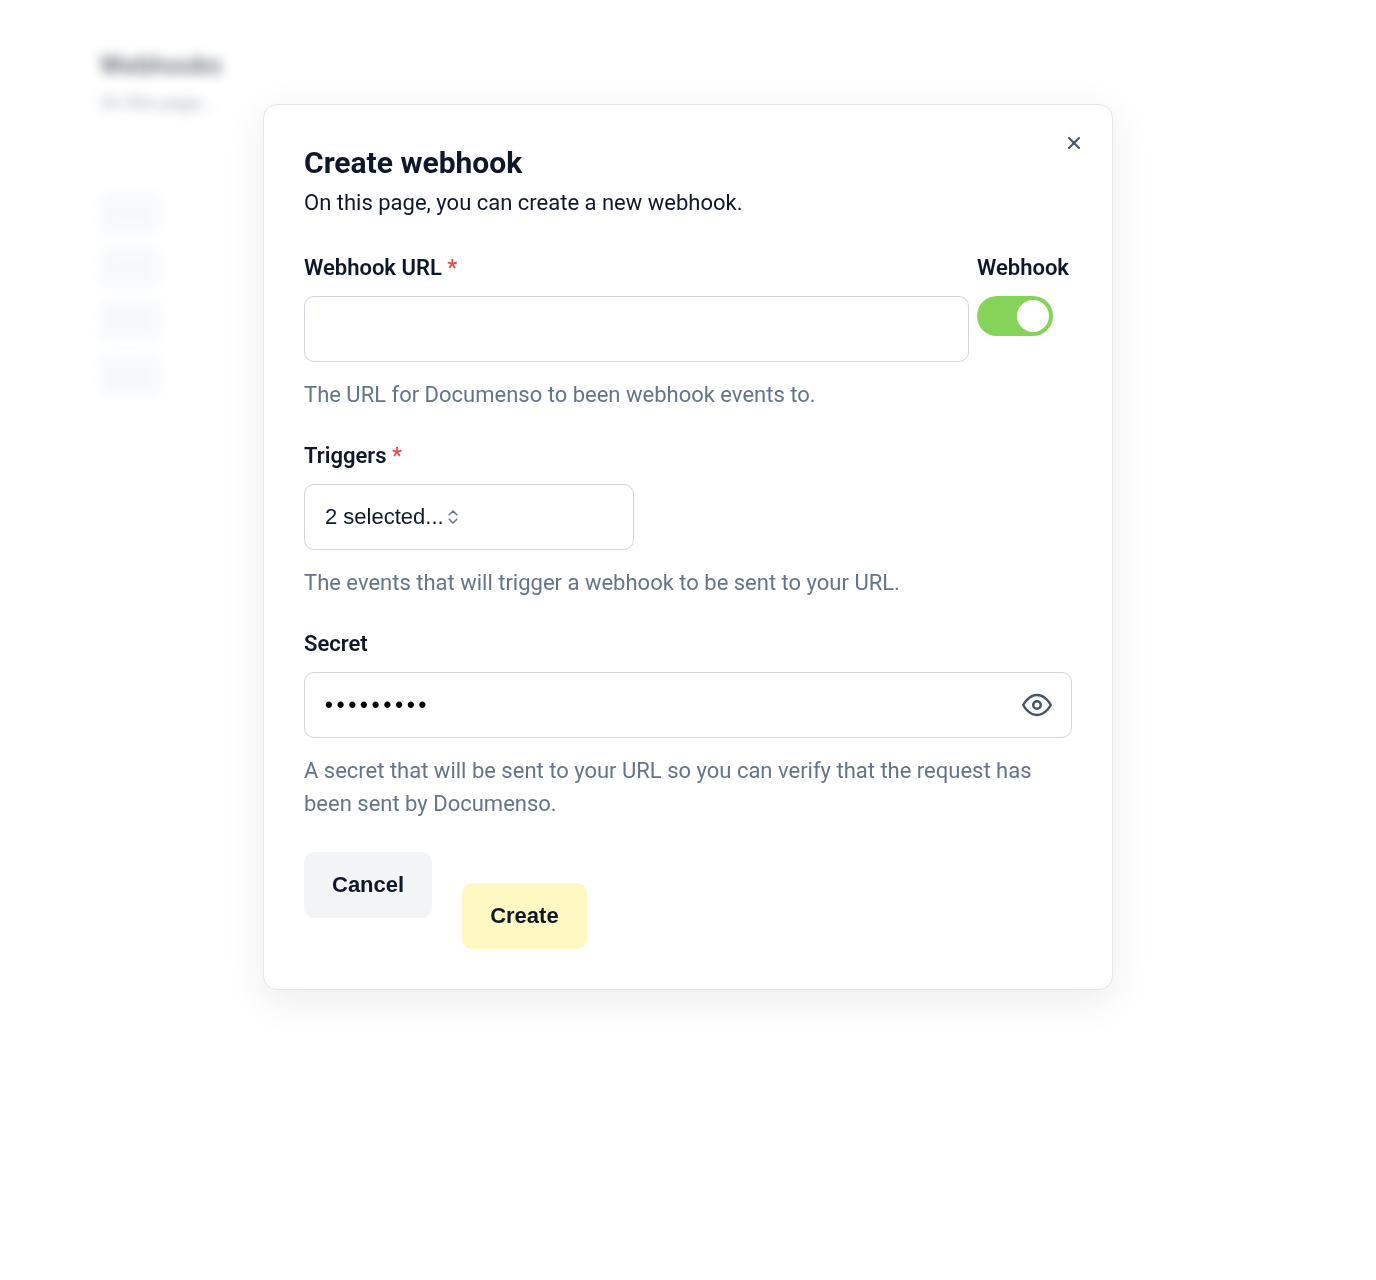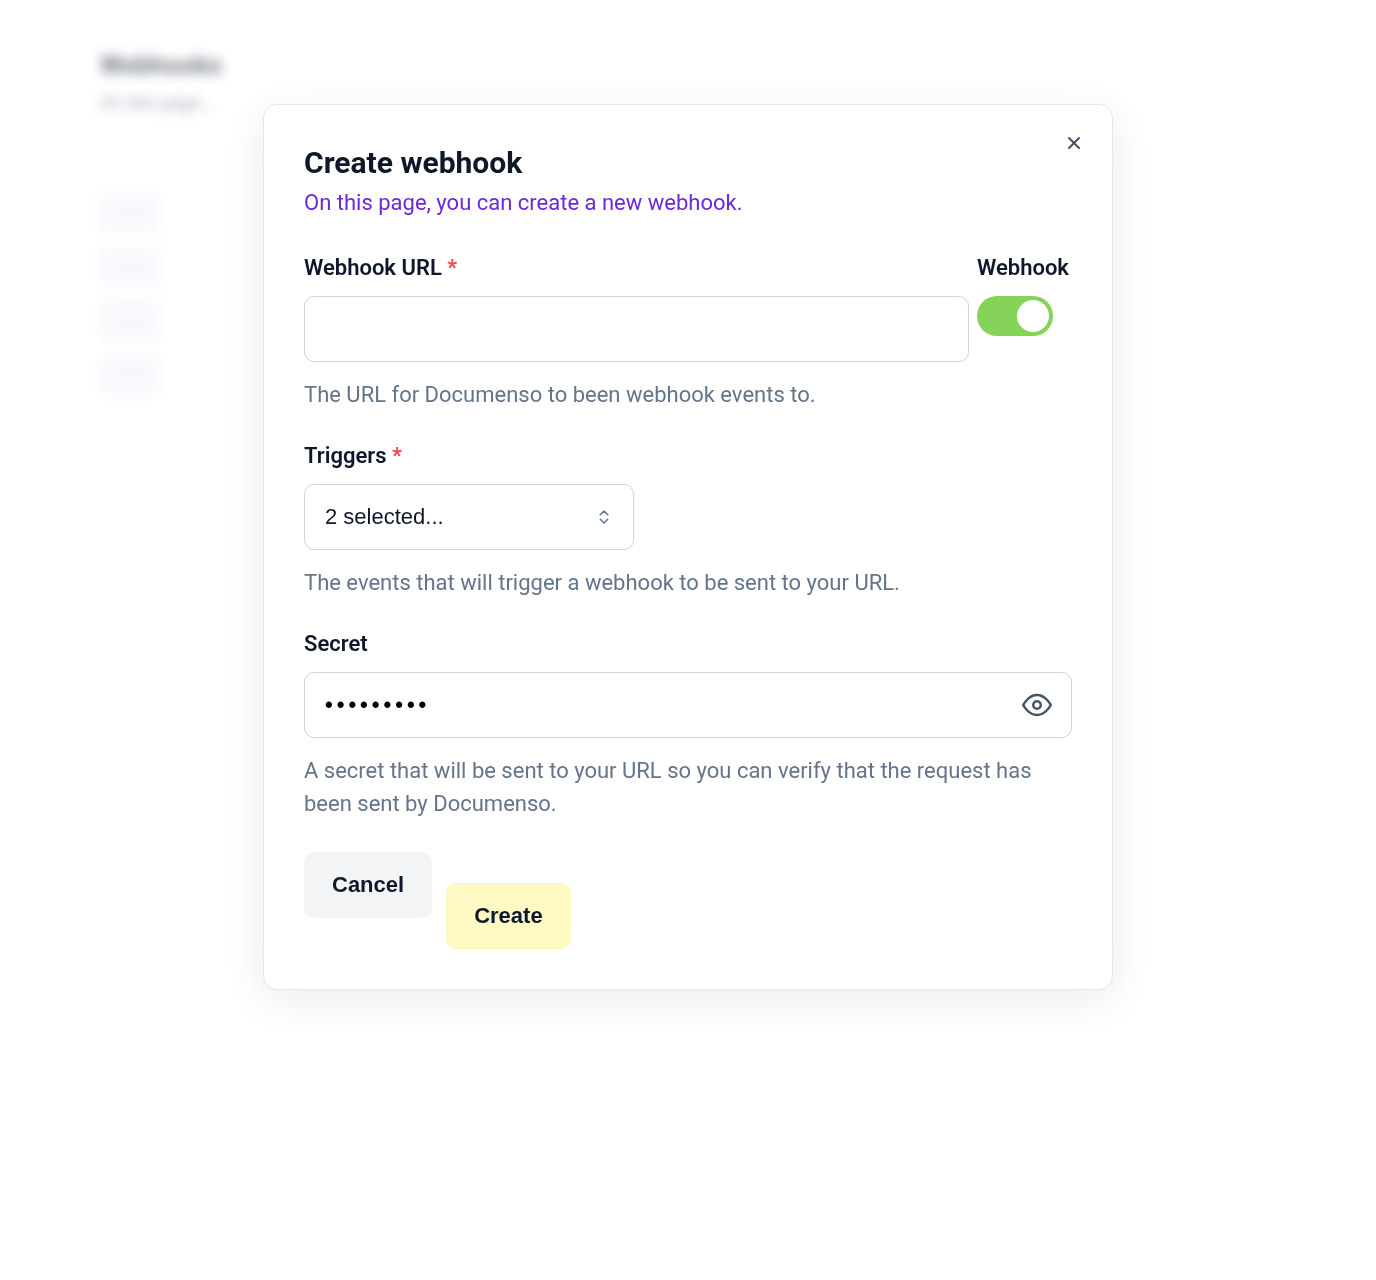--- a/index.html
+++ b/index.html
@@ -85,21 +85,21 @@
       height: 20px;
     }
     .modal-title {
       font-size: 30px;
       font-weight: 700;
       color: #0f172a;
       margin-bottom: 10px;
     }
     .modal-subtitle {
       font-size: 22px;
-      color: #6d28d9;
+      color: #0f172a;
       margin-bottom: 40px;
     }
     .form-row {
       display: flex;
       gap: 8px;
       align-items: flex-start;
       margin-top: 16px;
     }
     .form-group {
       margin-bottom: 32px;
@@ -176,33 +176,32 @@
     .select-btn {
       width: 330px;
       height: 66px;
       border: 1px solid #d1d5db;
       border-radius: 10px;
       padding: 0 20px;
       font-size: 22px;
       background: #ffffff;
       display: flex;
       align-items: center;
-      justify-content: space-between;
       cursor: pointer;
       color: #0f172a;
       font-weight: 500;
     }
     .select-btn svg {
       width: 18px;
       height: 18px;
       color: #64748b;
     }
     .btn-row {
       display: flex;
-      gap: 14px;
+      gap: 30px;
       margin-top: 24px;
     }
     .btn {
       height: 66px;
       padding: 0 28px;
       border-radius: 10px;
       font-size: 22px;
       font-weight: 600;
       cursor: pointer;
       border: none;

